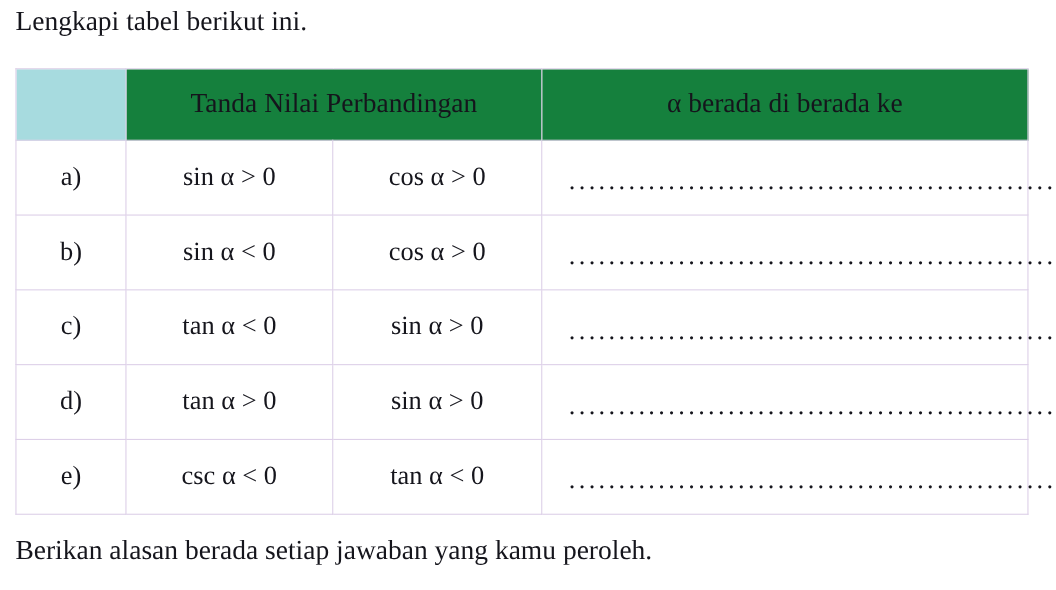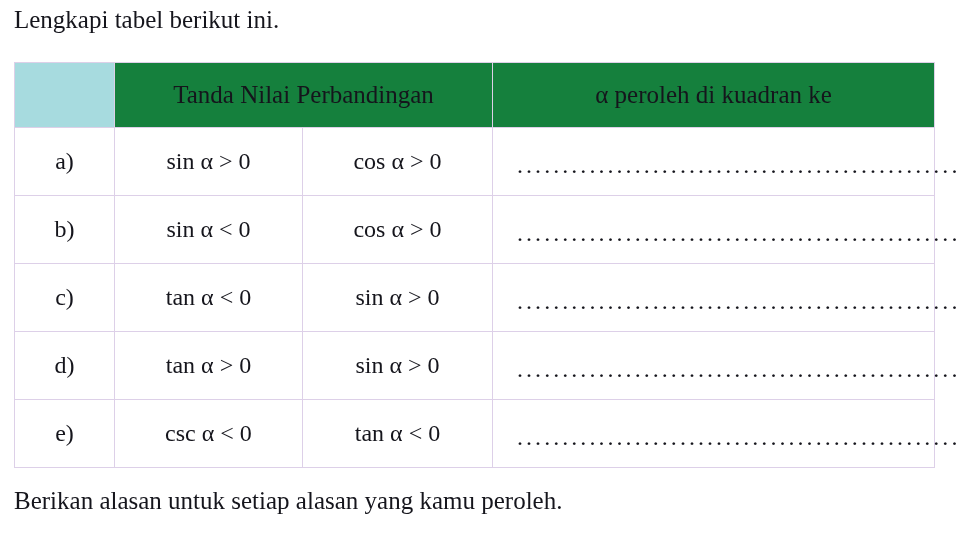--- a/index.html
+++ b/index.html
@@ -125,21 +125,21 @@
       <colgroup>
         <col class="col-label">
         <col class="col-cond1">
         <col class="col-cond2">
         <col class="col-answer">
       </colgroup>
       <thead>
         <tr>
           <th class="blank-head"></th>
           <th colspan="2">Tanda Nilai Perbandingan</th>
-          <th>α peroleh di kuadran ke</th>
+          <th>α berada di berada ke</th>
         </tr>
       </thead>
       <tbody>
 
         <tr>
           <td>a)</td>
           <td class="math">sin α &gt; 0</td>
           <td class="math">cos α &gt; 0</td>
           <td class="answer-cell"><span class="dots">.......................................................</span></td>
         </tr>
@@ -169,15 +169,15 @@
           <td>e)</td>
           <td class="math">csc α &lt; 0</td>
           <td class="math">tan α &lt; 0</td>
           <td class="answer-cell"><span class="dots">.......................................................</span></td>
         </tr>
 
       </tbody>
     </table>
   </div>
 
-  <div class="outro-text">Berikan alasan untuk setiap alasan yang kamu peroleh.</div>
+  <div class="outro-text">Berikan alasan berada setiap jawaban yang kamu peroleh.</div>
 
 </div>
 
 </body></html>

